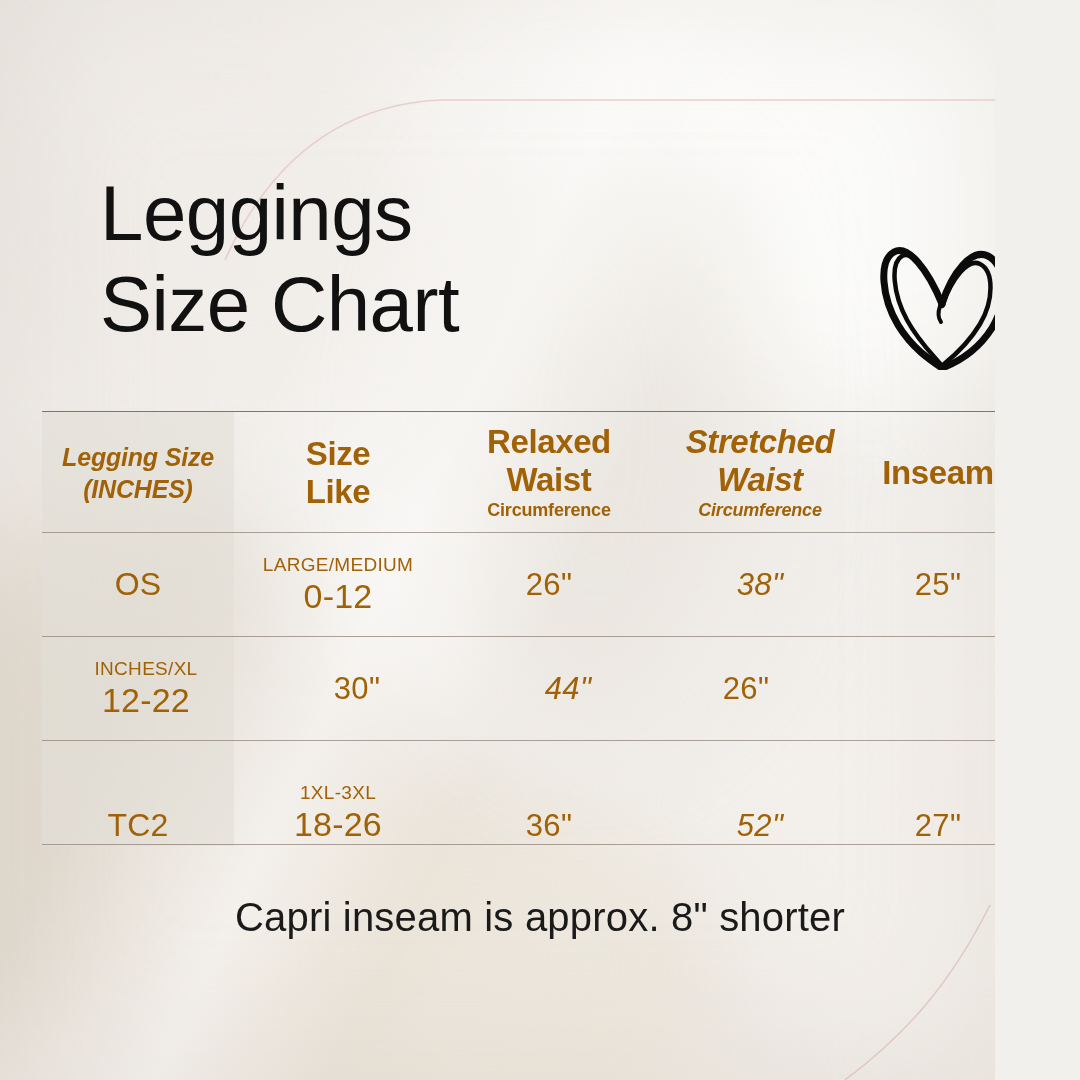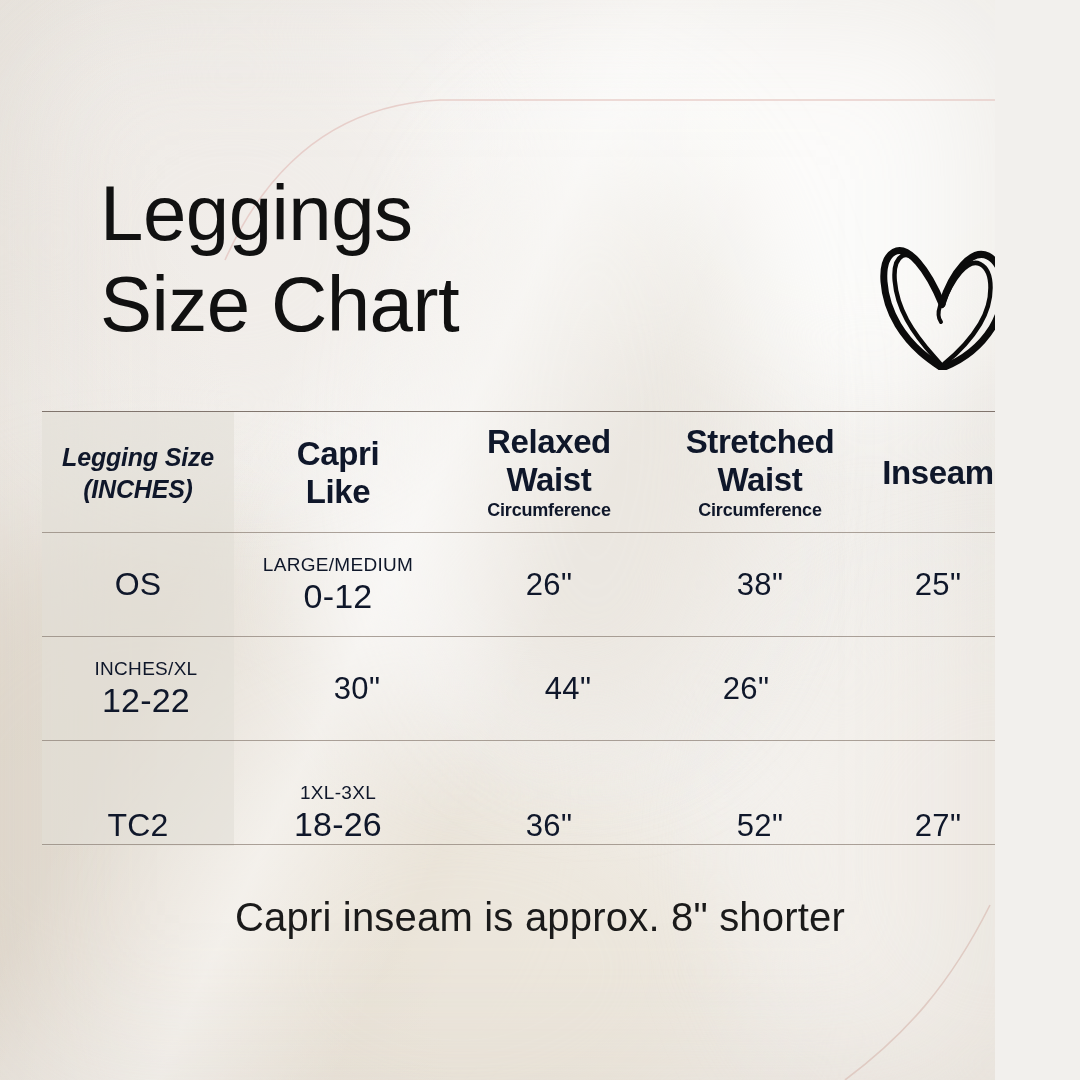--- a/index.html
+++ b/index.html
@@ -120,29 +120,29 @@
     width: 970px;
     display: flex;
     align-items: center;
   }
   .cell {
     display: flex;
     flex-direction: column;
     align-items: center;
     justify-content: center;
     text-align: center;
-    color: #0f172a;
+    color: #a16207;
   }
 
   
   .hrow { top: 1px; height: 121px; }
   .c-size   { width: 192px; }
   .c-fits   { width: 208px; }
   .c-relax  { width: 214px; }
-  .c-stretch{ width: 208px; }
+  .c-stretch{ width: 208px; font-style: italic; }
   .c-inseam { width: 148px; }
 
   .h-size {
     font-weight: 700;
     font-style: italic;
     font-size: 25px;
     line-height: 1.28;
     white-space: pre-line;
     letter-spacing: -0.2px;
   }
@@ -247,21 +247,21 @@
     <div class="rule thin" style="top:225px;"></div>
     <div class="rule thin" style="top:329px;"></div>
     <div class="rule thin" style="top:433px;"></div>
 
     <div class="row hrow">
       <div class="cell c-size">
         <span class="h-size">Legging Size
 (INCHES)</span>
       </div>
       <div class="cell c-fits">
-        <span class="h-main">Capri
+        <span class="h-main">Size
 Like</span>
       </div>
       <div class="cell c-relax">
         <span class="h-main">Relaxed
 Waist</span>
         <span class="h-sub">Circumference</span>
       </div>
       <div class="cell c-stretch">
         <span class="h-main">Stretched
 Waist</span>

